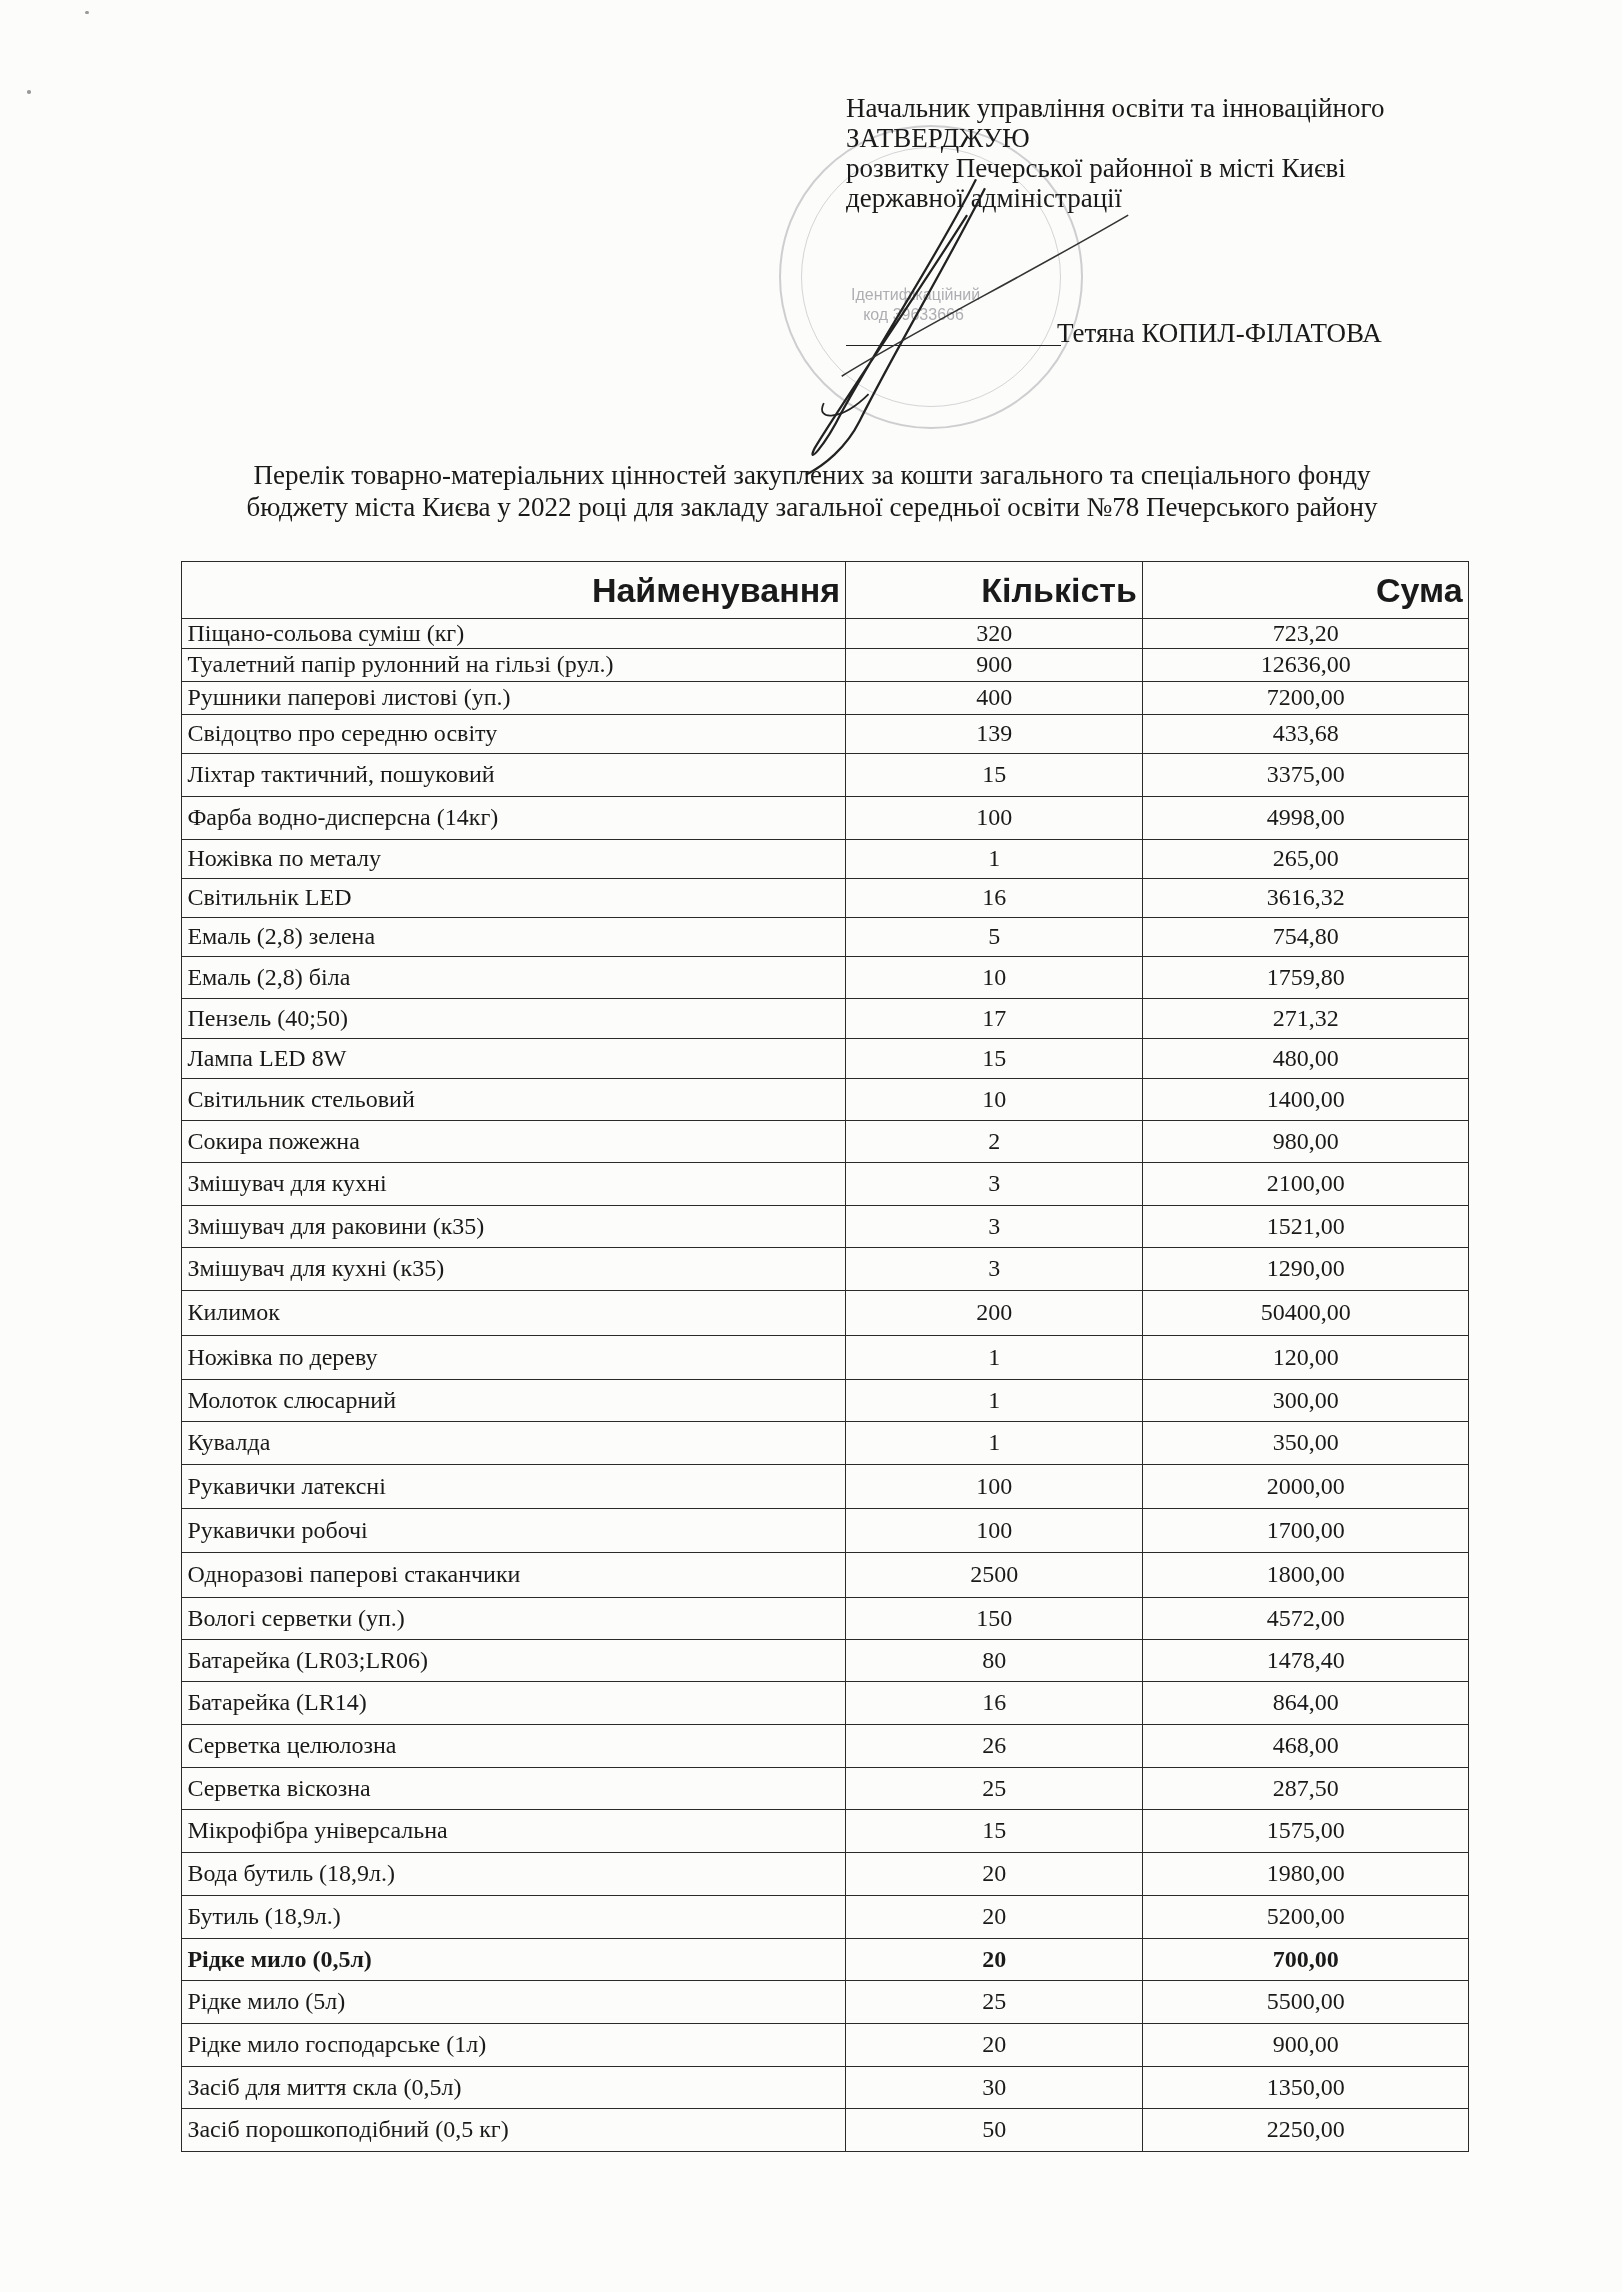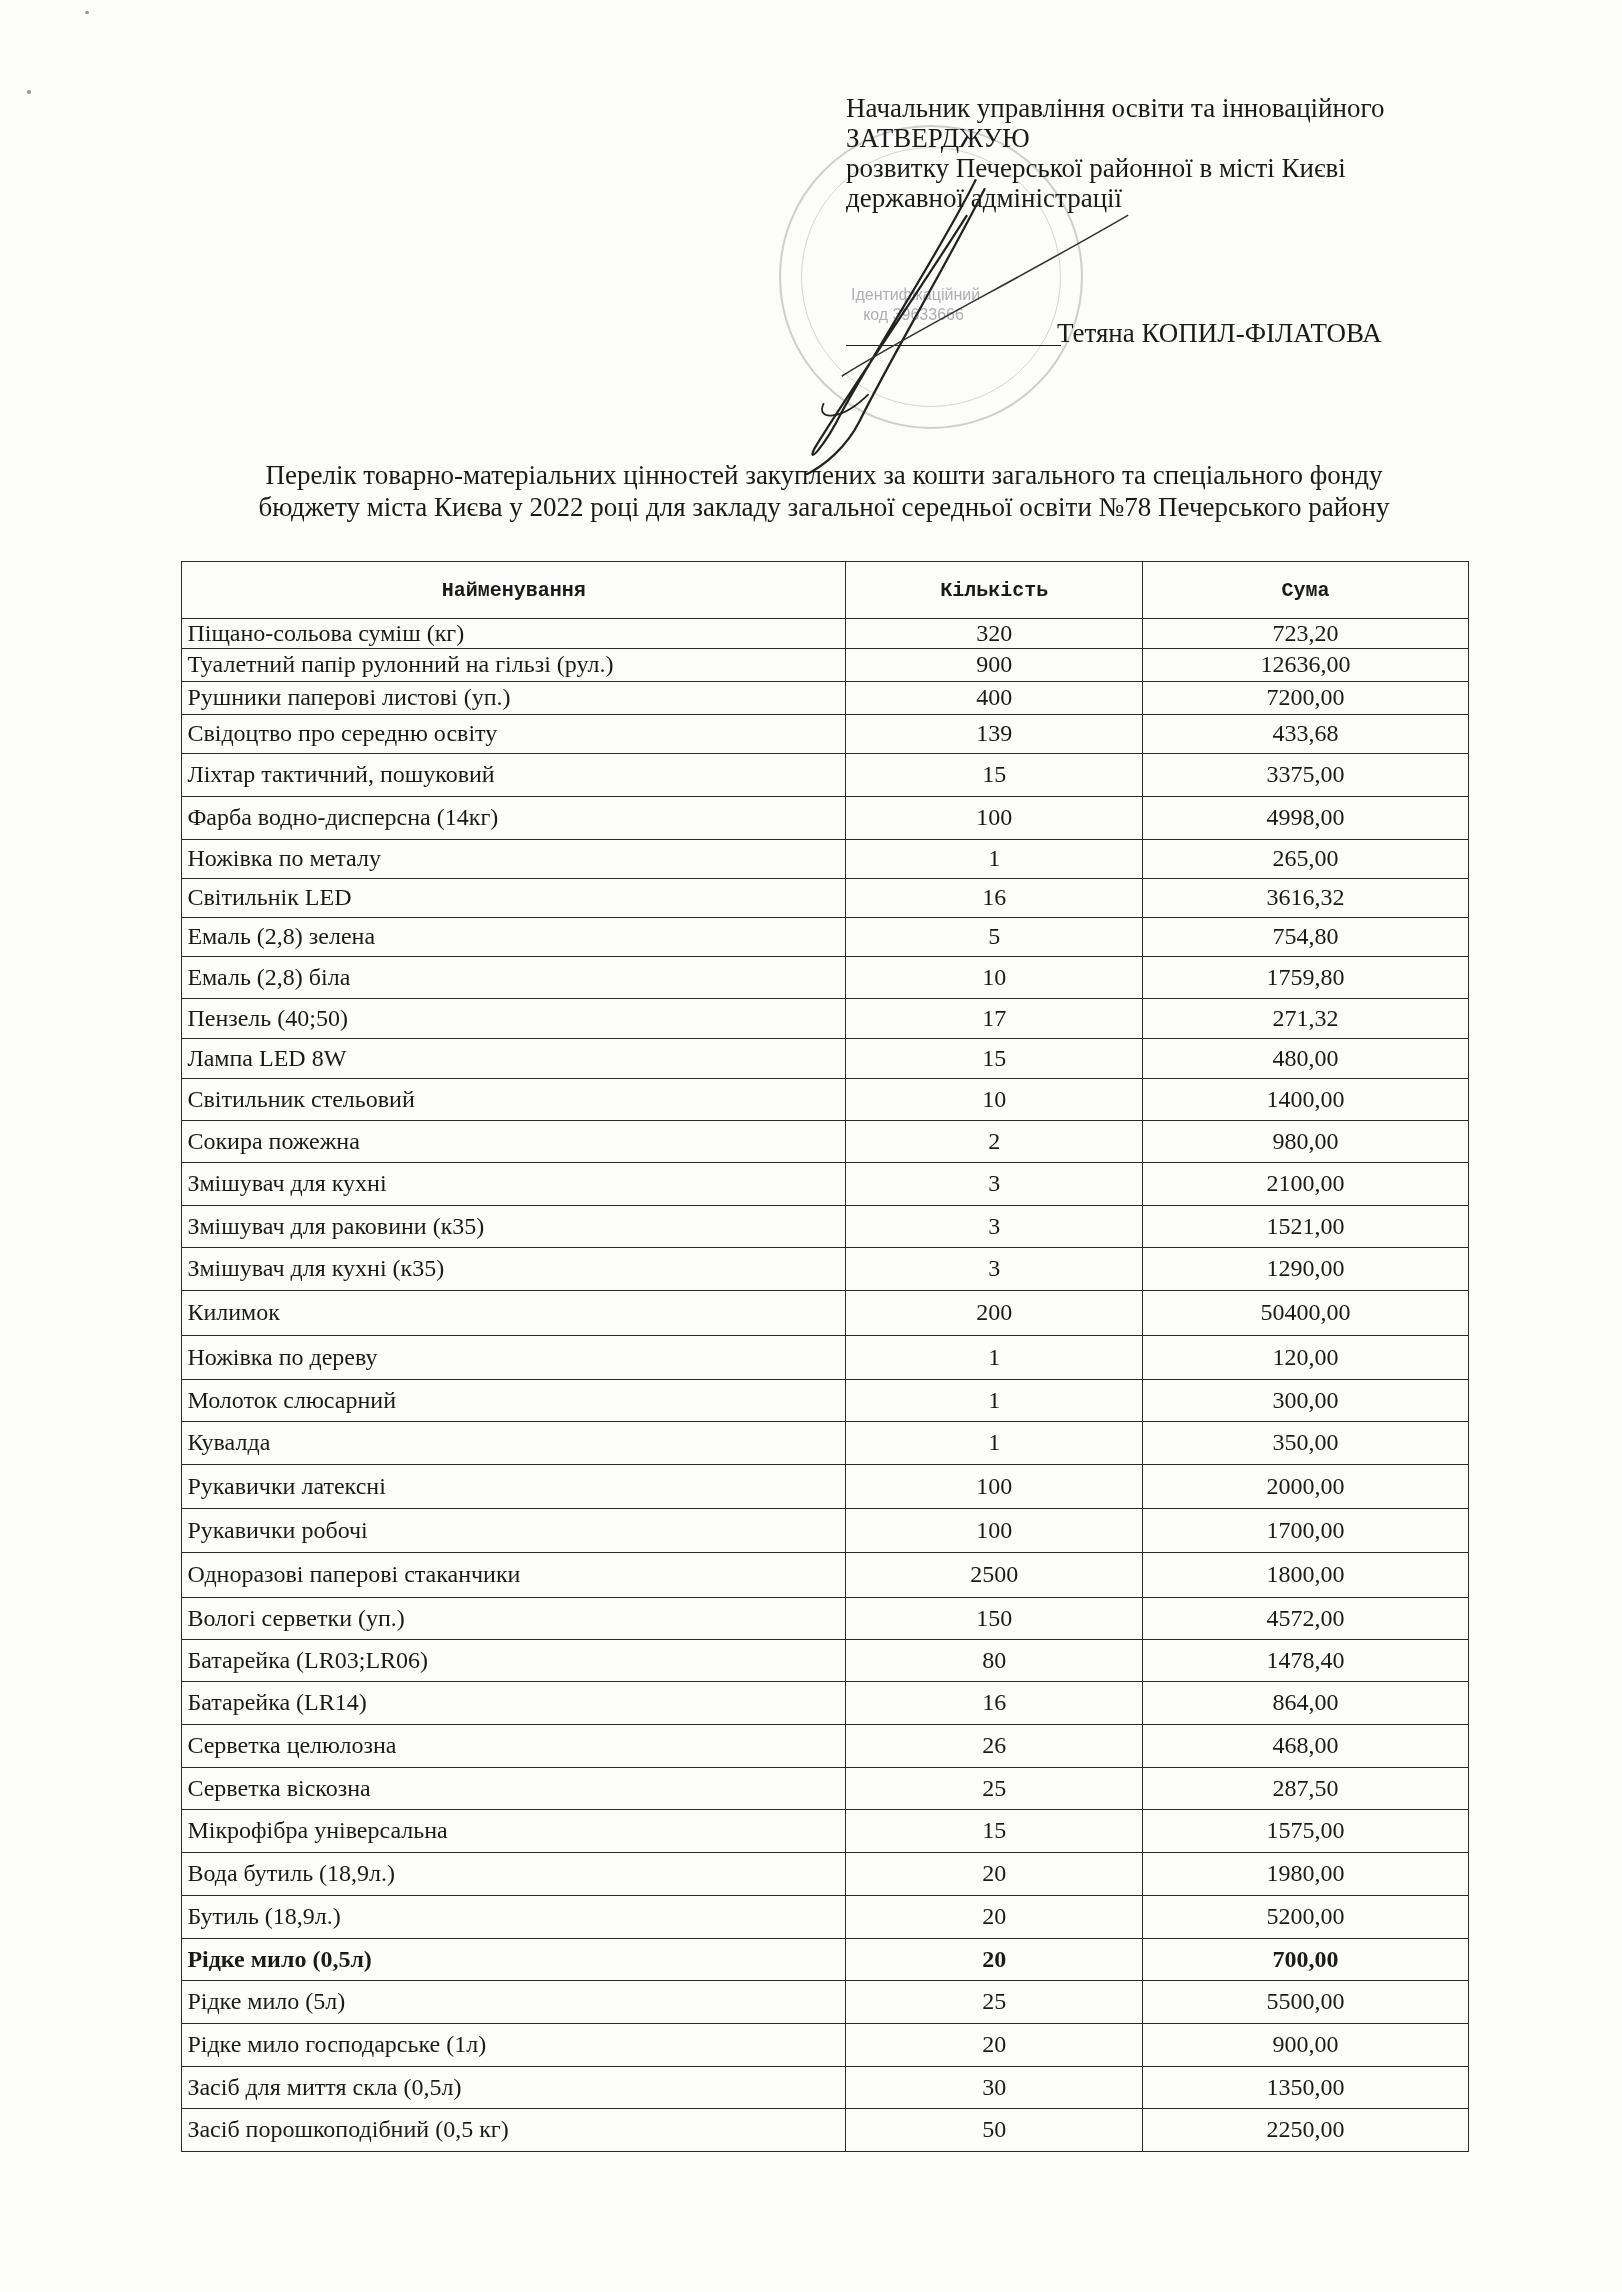--- a/index.html
+++ b/index.html
@@ -9,25 +9,25 @@
   .approve .l { white-space:nowrap; }
   .sign-line { position:absolute; left:846px; top:345px; width:215px; border-top:1.8px solid #222; }
   .sign-name { position:absolute; left:1057px; top:318px; font-size:27px; white-space:nowrap; }
   .stamp { position:absolute; left:779px; top:125px; width:304px; height:304px;
            border-radius:50%; border:2.7px solid rgba(120,120,130,0.35); box-sizing:border-box; }
   .stamp::after { content:""; position:absolute; left:19.7px; top:19.7px; right:19.7px; bottom:19.7px;
            border-radius:50%; border:1.8px solid rgba(120,120,130,0.3); }
   .stamp-code { position:absolute; left:851px; top:285px; font-family:"Liberation Sans", sans-serif;
            font-size:16px; color:rgba(110,110,120,0.55); line-height:19.7px; text-align:center; width:125px; }
   .signature { position:absolute; left:788px; top:179px; }
-  .title { position:absolute; left:177px; top:459px; width:1294px; text-align:center;
+  .title { position:absolute; left:165px; top:459px; width:1294px; text-align:center;
            font-size:27px; line-height:32px; }
   table { position:absolute; left:181px; top:561px; width:1288px; border-collapse:collapse; }
   td, th { border:1.8px solid #2a2a2a; padding:0 5.4px; font-size:24px; }
-  th { font-family:Liberation Mono, monospace; font-weight:bold; font-size:20px; height:56px; text-align:center; }
+  th { font-family:Liberation Sans, sans-serif; font-weight:bold; font-size:34px; height:56px; text-align:right; }
   td.c { text-align:center; }
   col.c1 { width:665px; } col.c2 { width:297px; } col.c3 { width:326px; }
   .dot { position:absolute; width:3.6px; height:3.6px; background:#999; border-radius:50%; }
 </style>
 </head>
 <body>
 
 <div class="dot" style="left:85px;top:10.7px;"></div>
 <div class="dot" style="left:27px;top:90px;"></div>
 

